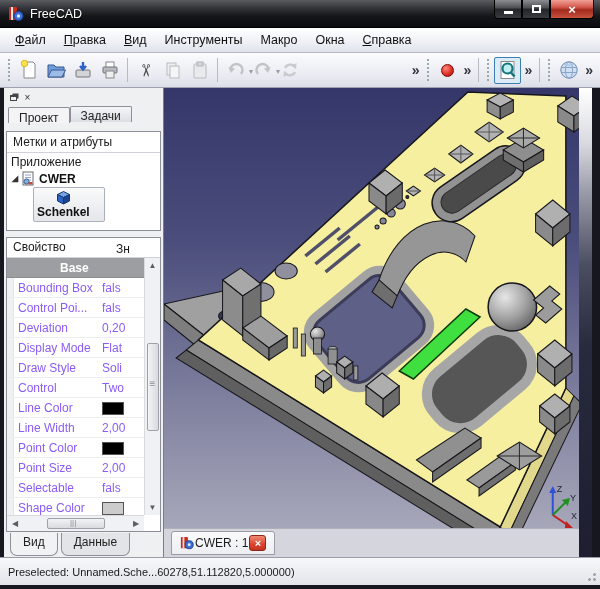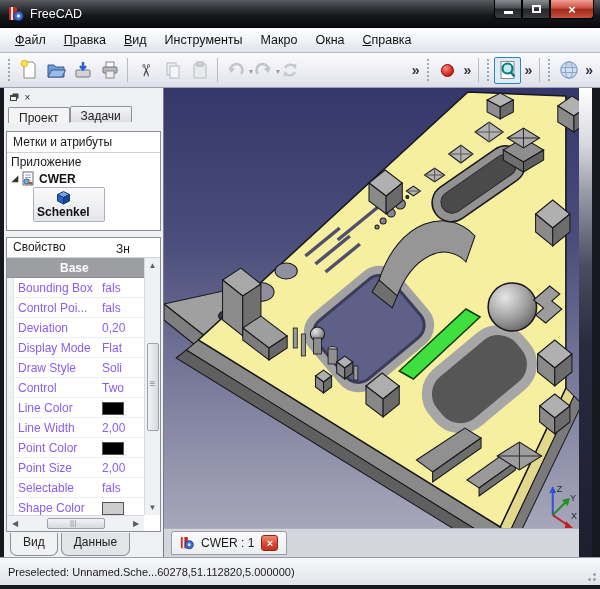--- a/index.html
+++ b/index.html
@@ -83,21 +83,21 @@
   .hthumb:after { content:"|||"; position:absolute; left:22px; top:-1px; font-size:8px; color:#8a8c96; }
 
   .bottom-tabs { height:24px; display:flex; padding:1px 0 0 4px; }
   .btab { font-size:12px; color:#222; padding:2px 12px 3px; border:1px solid #8e9099; border-top:none; border-radius:0 0 7px 7px; background:#e2e4e8; margin-right:3px; }
   .btab.active { background:#f1f2f4; }
 
   
   .vcol { flex:1; display:flex; flex-direction:column; min-width:0; }
   .view3d { height:440px; display:block; }
   .mdi-bar { flex:1; background:#d4d5dd; border-top:1px solid #aeb0ba; display:flex; align-items:center; padding-left:7px; }
-  .mdi-tab { height:24px; background:linear-gradient(#fafafb,#eceef2); border:1px solid #9a9ca6; border-radius:3px 3px 0 0; display:flex; align-items:center; padding:0 8px; gap:7px; }
+  .mdi-tab { height:24px; background:linear-gradient(#fafafb,#eceef2); border:1px solid #9a9ca6; border-radius:3px 3px 0 0; display:flex; align-items:center; padding:0 8px; gap:1px; }
   .mdi-tab .lbl { font-size:12px; color:#1a1a1a; }
   .tab-close { width:17px; height:16px; background:linear-gradient(#f08a72,#db4330 60%,#c03620); border:1px solid #8e2516; border-radius:3px; color:#fff; font-size:11px; font-weight:bold; display:flex; align-items:center; justify-content:center; }
 
   
   .statusbar { height:28px; background:linear-gradient(#f7f8fa,#e2e4ea); border-top:1px solid #9a9ca8; display:flex; align-items:center; padding:0 8px; position:relative; }
   .status-text { font-size:11px; color:#1a1a1a; flex:1; white-space:nowrap; overflow:hidden; }
   .status-dim { font-size:12.5px; color:#1a1a1a; margin-right:48px; }
   .grip { position:absolute; right:3px; bottom:3px; width:12px; height:12px;
     background-image:radial-gradient(circle, #9aa0ac 1.3px, transparent 1.5px); background-size:5px 5px; background-position:bottom right; clip-path:polygon(100% 0, 100% 100%, 0 100%); }
   .frame-b { height:4px; background:#16171f; }

